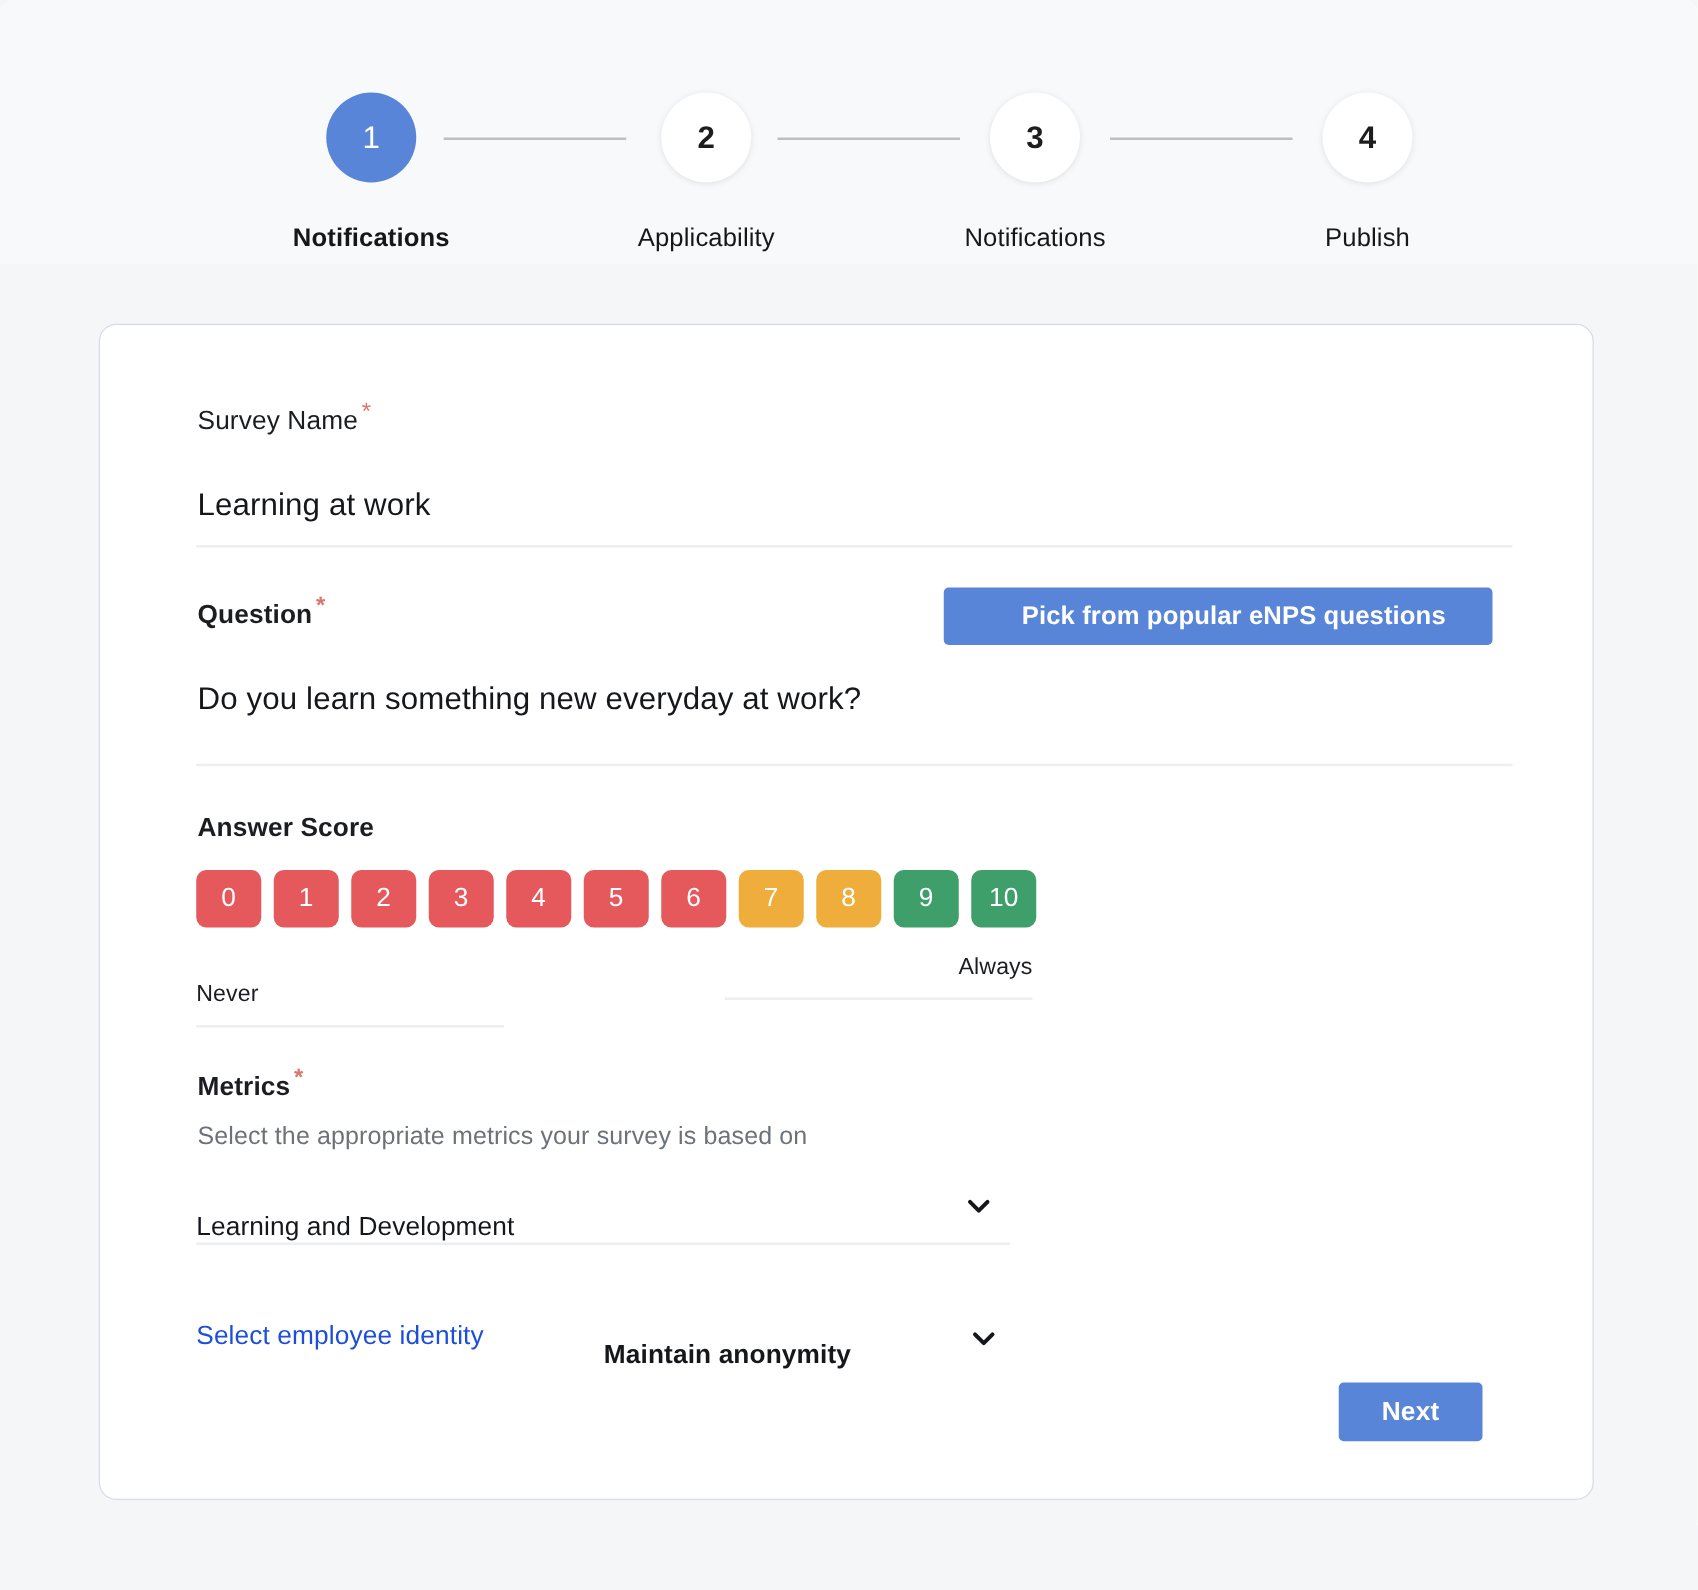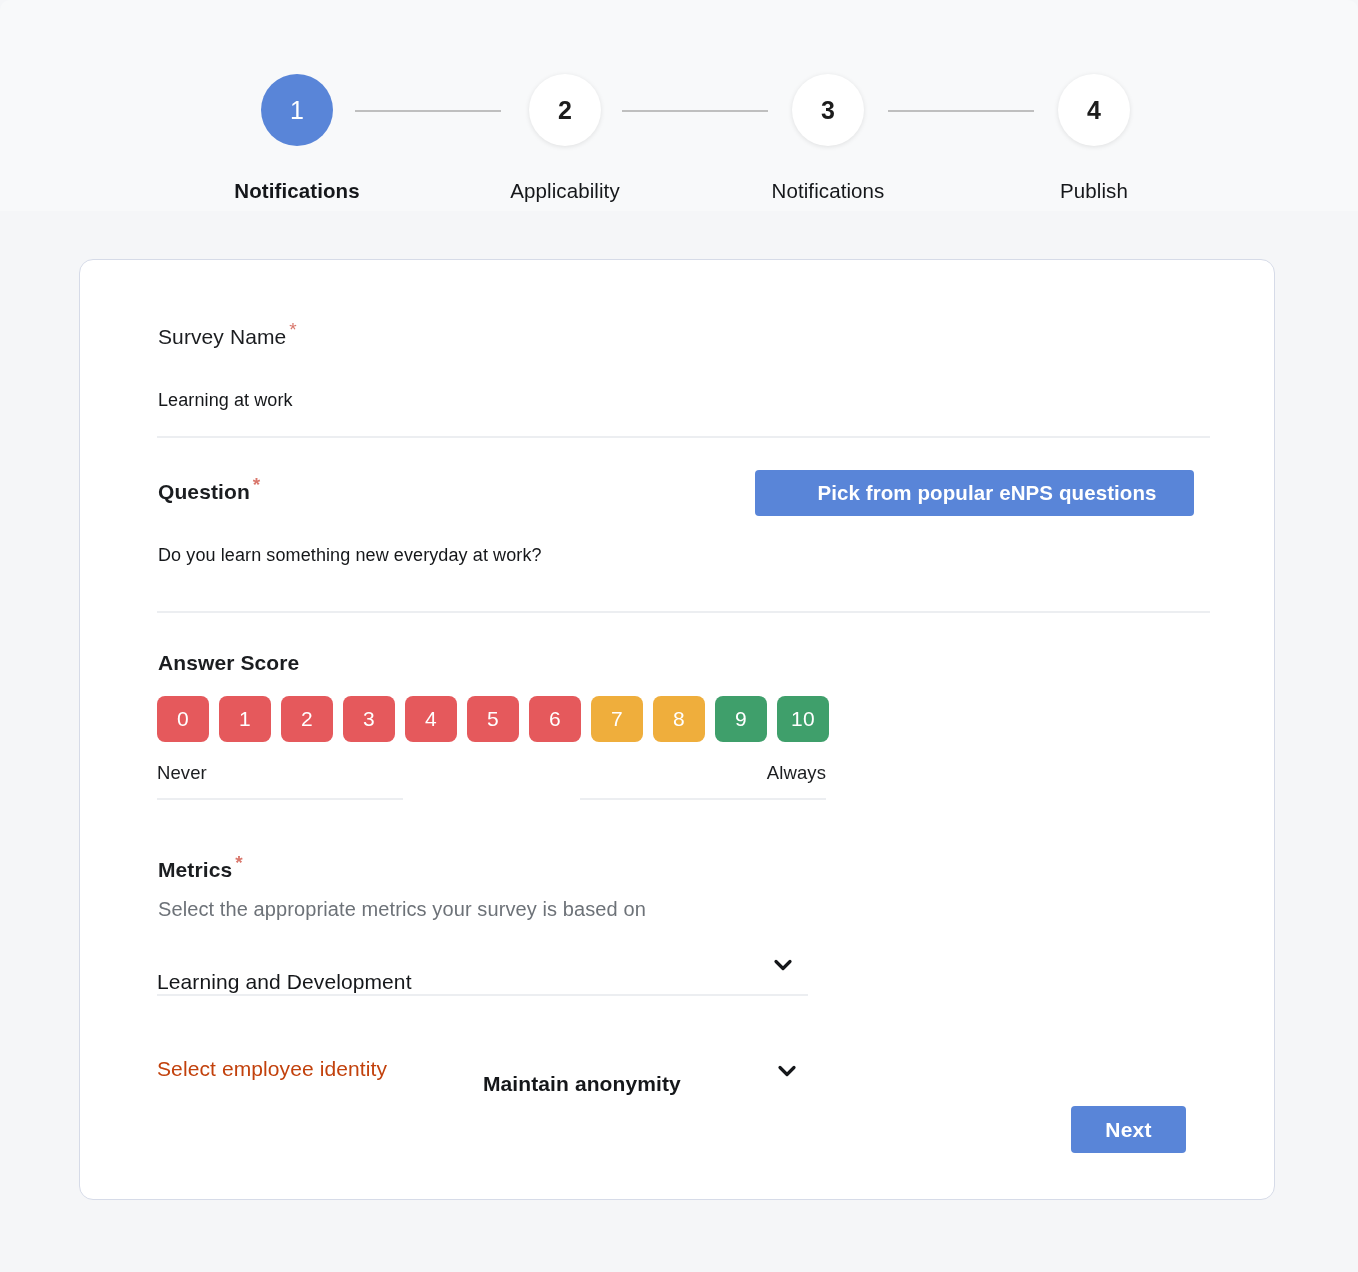--- a/index.html
+++ b/index.html
@@ -94,21 +94,21 @@
   }
   .field-label.bold { font-weight: bold; }
   .req {
     color: #d9776c;
     font-size: 19px;
     margin-left: 3px;
     vertical-align: super;
     line-height: 0;
   }
   .field-value {
-    font-size: 18px;
+    font-size: 25px;
     color: #15171a;
     letter-spacing: 0.1px;
   }
   .divider {
     position: absolute;
     height: 2px;
     background: #eceef1;
   }
 
   
@@ -166,21 +166,21 @@
     border-bottom: 2px solid #eceef1;
     height: 38px;
     font-size: 18.5px;
     color: #1b1d20;
     letter-spacing: 0.1px;
     display: flex;
     align-items: flex-start;
   }
   #scale-low {
     left: 157px;
-    top: 762px;
+    top: 784px;
     width: 246px;
   }
   #scale-high {
     left: 580px;
     top: 762px;
     width: 246px;
     justify-content: flex-end;
   }
 
   
@@ -219,21 +219,21 @@
     height: 22px;
   }
   .chevron svg { display: block; }
 
   
   #identity-label {
     position: absolute;
     left: 157px;
     top: 1057px;
     font-size: 21px;
-    color: #c2410c;
+    color: #1d4ed8;
     letter-spacing: 0.1px;
   }
   #identity-select {
     left: 483px;
     top: 1050px;
     width: 340px;
     height: 46px;
     cursor: pointer;
   }
   #identity-select .sel-value {

